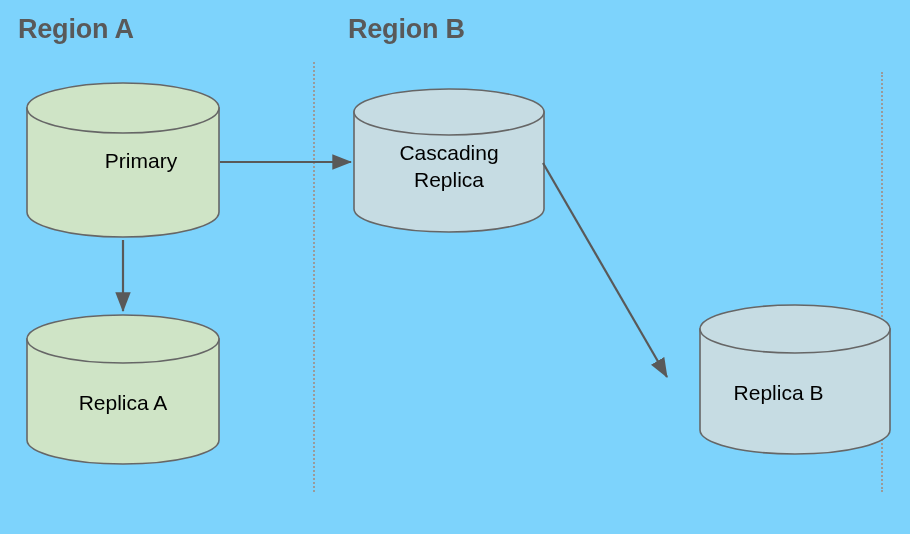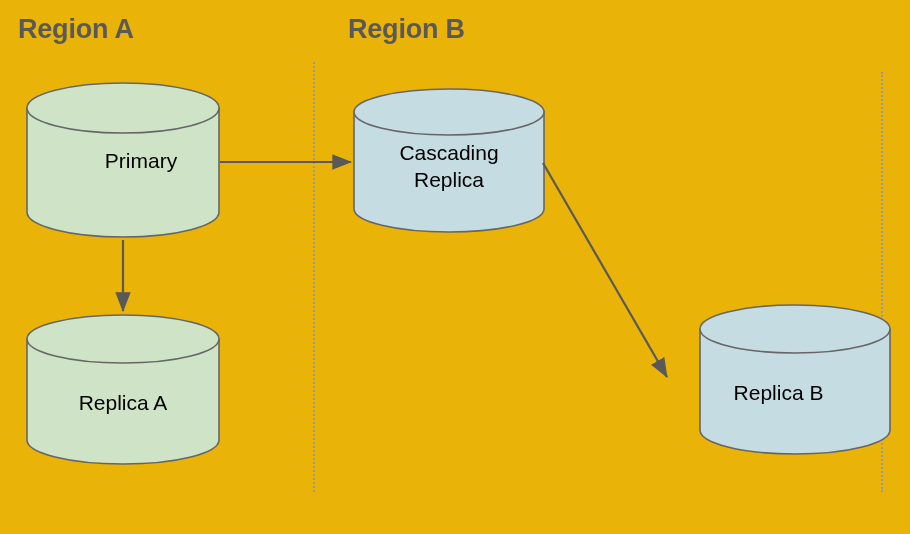--- a/index.html
+++ b/index.html
@@ -4,21 +4,21 @@
 <style>
   html, body {
     margin: 0;
     padding: 0;
     background: #ffffff;
   }
   #canvas {
     position: relative;
     width: 910px;
     height: 534px;
-    background: #eab308;
+    background: #7dd3fc;
     overflow: hidden;
     font-family: "Liberation Sans", sans-serif;
   }
   .region-label {
     position: absolute;
     font-family: "Liberation Sans", sans-serif;
     font-size: 27px;
     font-weight: bold;
     color: #595959;
     letter-spacing: -0.2px;

